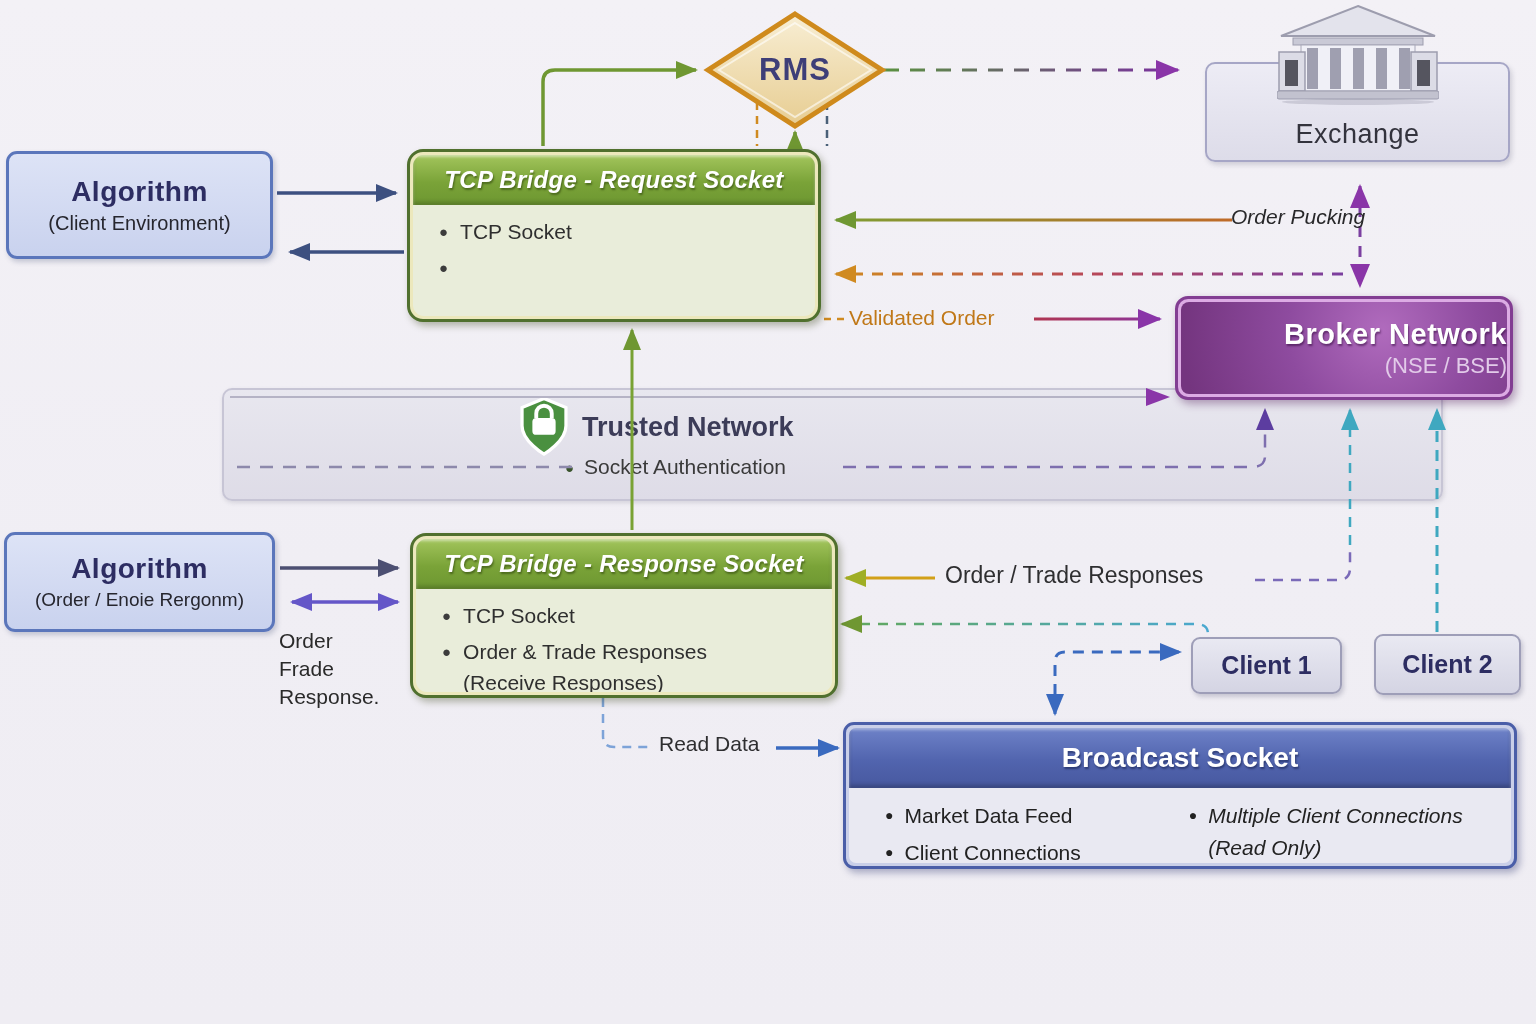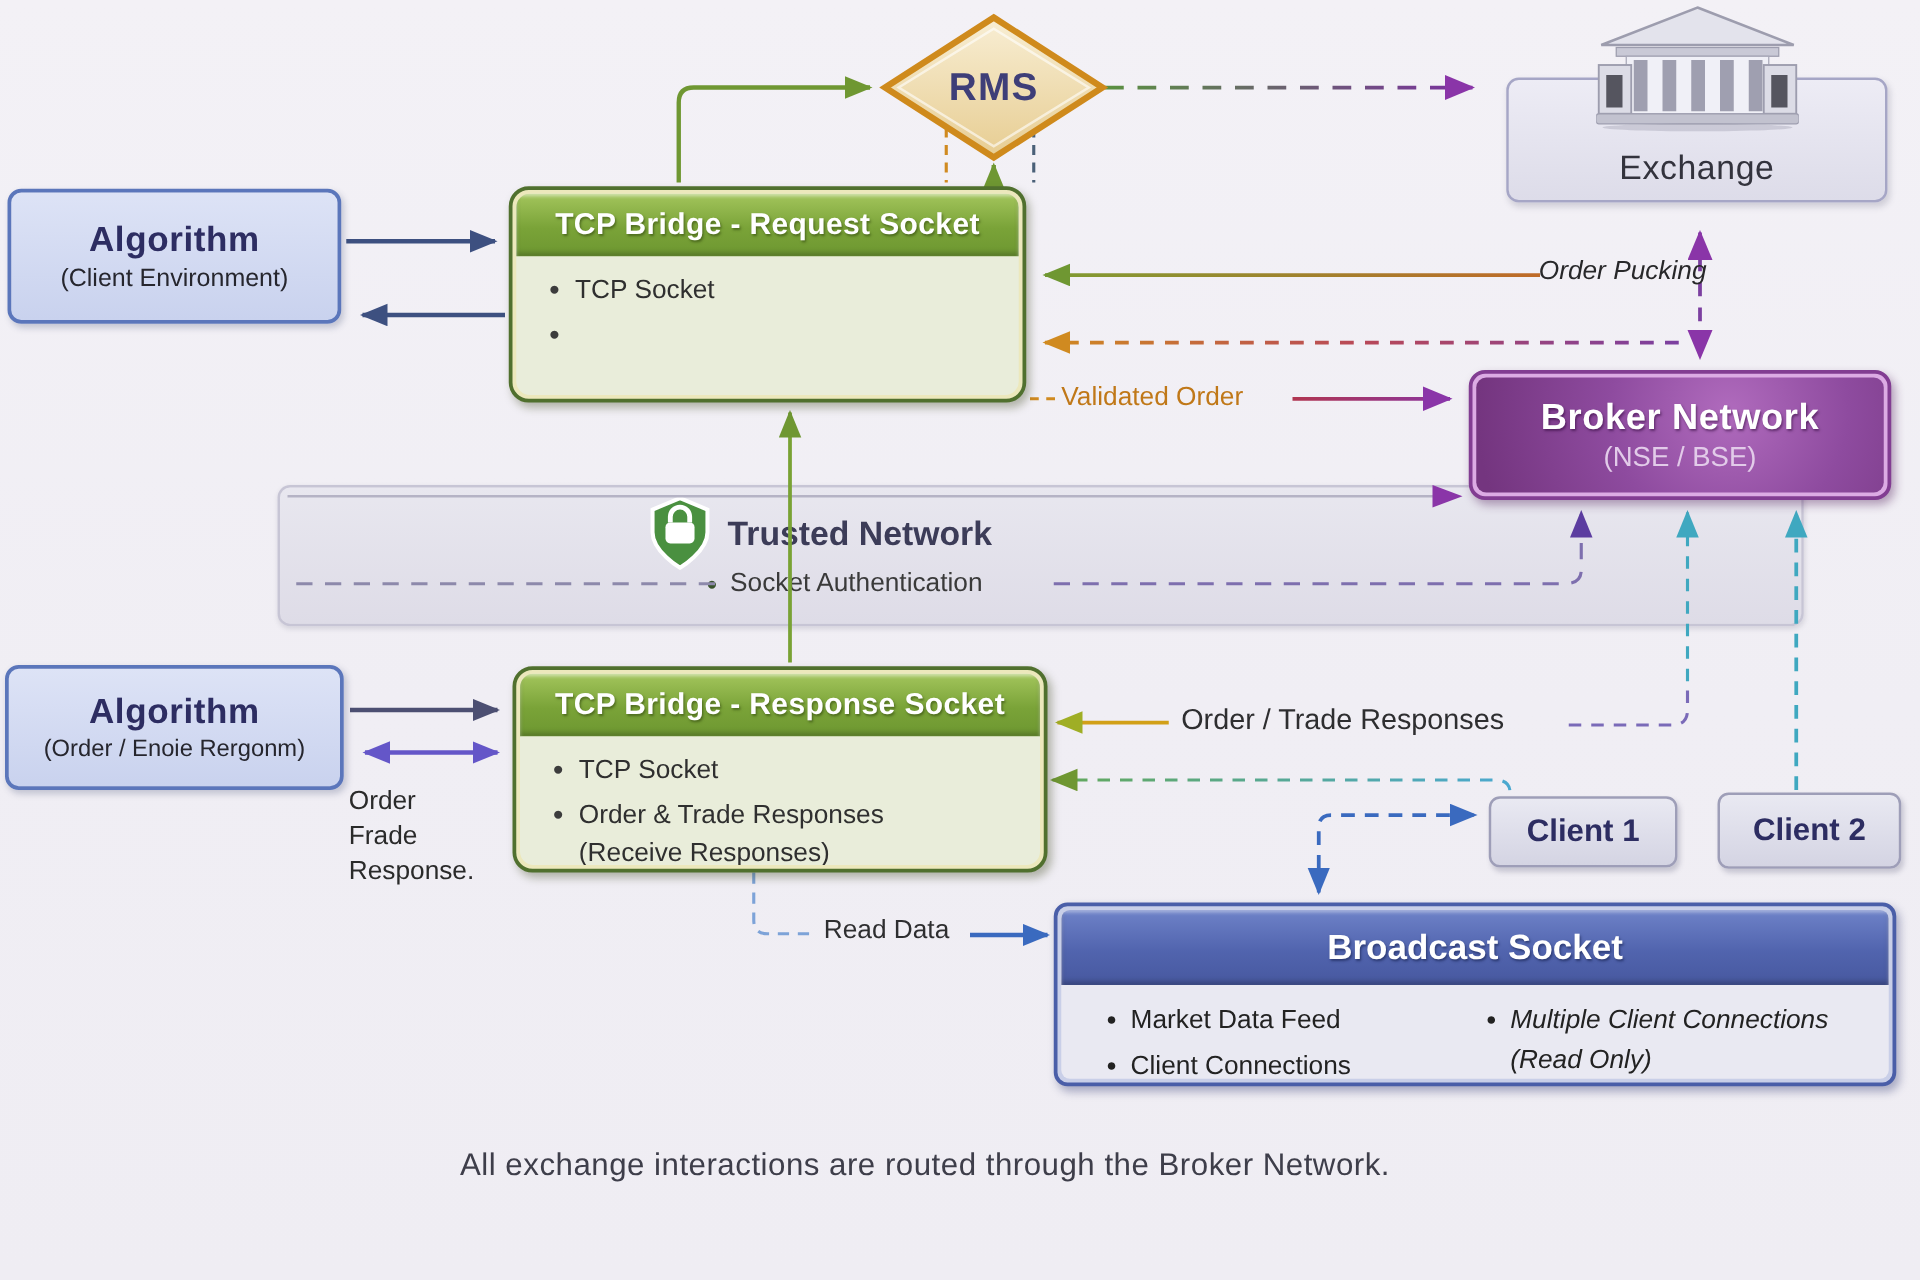--- a/index.html
+++ b/index.html
@@ -26,41 +26,41 @@
   .algo .t2 { font-size:20px; color:#26262e; margin-top:4px; }
 
   
   .tcp { border:3px solid #50702e; border-radius:16px; background:#ece8bc; padding:3px;
          box-shadow:3px 4px 7px rgba(60,70,30,.35); }
   .tcp-in { border-radius:11px; overflow:hidden; height:100%; background:#e9edda; }
   .tcp-h { height:50px; display:flex; align-items:center; justify-content:center;
            background:linear-gradient(180deg,#a3c55c 0%,#7aa338 55%,#6d9731 100%);
            box-shadow:inset 0 2px 3px rgba(255,255,255,.5), inset 0 -3px 4px rgba(0,0,0,.2); }
   .tcp-h span { color:#fff; font-size:24px; font-weight:bold; letter-spacing:.3px;
-                text-shadow:1px 2px 2px rgba(40,60,10,.55); }
+                text-shadow:1px 2px 2px rgba(40,60,10,.55);font-style:italic; }
   .tcp-list { list-style:none; padding:12px 0 0 26px; }
   .tcp-list li { display:flex; font-size:21px; color:#2f2f2f; line-height:1.45; margin-bottom:6px; }
   .tcp-list .b { font-size:15px; color:#3c3c3c; margin:4px 12px 0 0; }
   .tcp-list .sub:empty { display:none; }
   .tcp-list .tw { display:flex; flex-direction:column; }
 
   
   .exchange { background:linear-gradient(180deg,#edecf5 0%,#dddce9 100%);
               border:2px solid #a6a6c6; border-radius:10px;
               box-shadow:2px 3px 5px rgba(80,80,110,.22);
               display:flex; align-items:flex-end; justify-content:center; padding-bottom:10px; }
   .exchange span { font-size:27px; color:#33333d; letter-spacing:.5px; }
   #bank-icon { position:absolute; }
 
   
   .broker { border:3px solid #823d92; border-radius:13px; background:#dcabe4; padding:3px;
             box-shadow:3px 4px 8px rgba(80,30,90,.4); }
   .broker-in { height:100%; border-radius:8px;
                background:radial-gradient(circle at 62% 30%, #b06bbd 0%, #8e4b9f 45%, #74357f 95%);
-               display:flex; flex-direction:column; align-items:center; justify-content:center; }
+               display:flex; flex-direction:column; align-items:flex-end; justify-content:center; }
   .broker .t1 { color:#fff; font-size:29px; font-weight:bold; letter-spacing:.5px;
                 text-shadow:1px 2px 2px rgba(40,0,50,.5); }
   .broker .t2 { color:#e2cbe9; font-size:22px; margin-top:2px; }
 
   
   #band { position:absolute; background:linear-gradient(180deg,#e8e7ef 0%,#dedce7 100%);
           border:2px solid #c7c5d5; border-radius:10px; box-shadow:1px 2px 4px rgba(90,90,110,.18); }
   #band .t1 { position:absolute; left:358px; top:22px; font-size:27px; font-weight:bold; color:#3c3c58; }
   #band .auth { position:absolute; left:341px; top:65px; font-size:21px; color:#3a3a3a; display:flex; align-items:center; }
   #band .auth .dot { color:#39532b; font-size:15px; margin-right:10px; }
@@ -367,15 +367,14 @@
   <div class="lbl" id="lbl-order-pucking">Order Pucking</div>
   <div class="lbl" id="lbl-validated">Validated Order</div>
   <div class="lbl" id="lbl-otr">Order / Trade Responses</div>
   <div class="lbl" id="lbl-read">Read Data</div>
   <div class="lbl" id="lbl-ofr">
     <div>Order</div>
     <div>Frade</div>
     <div>Response.</div>
   </div>
 
-  <div id="caption">All exchange interactions are routed through the Broker Network.</div>
 
 </div>
 
 </body></html>

